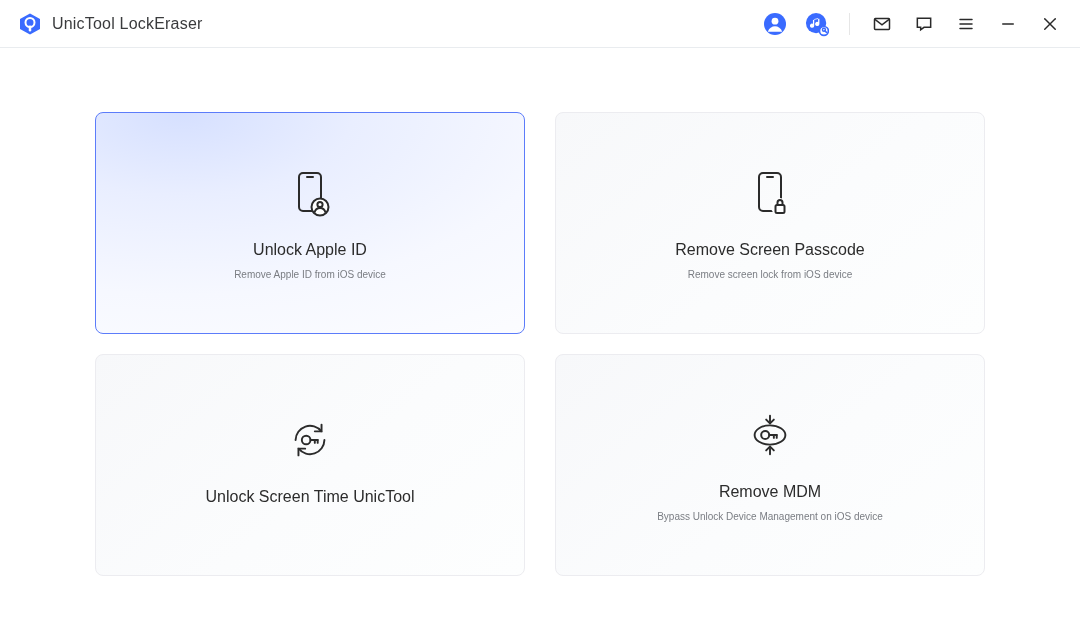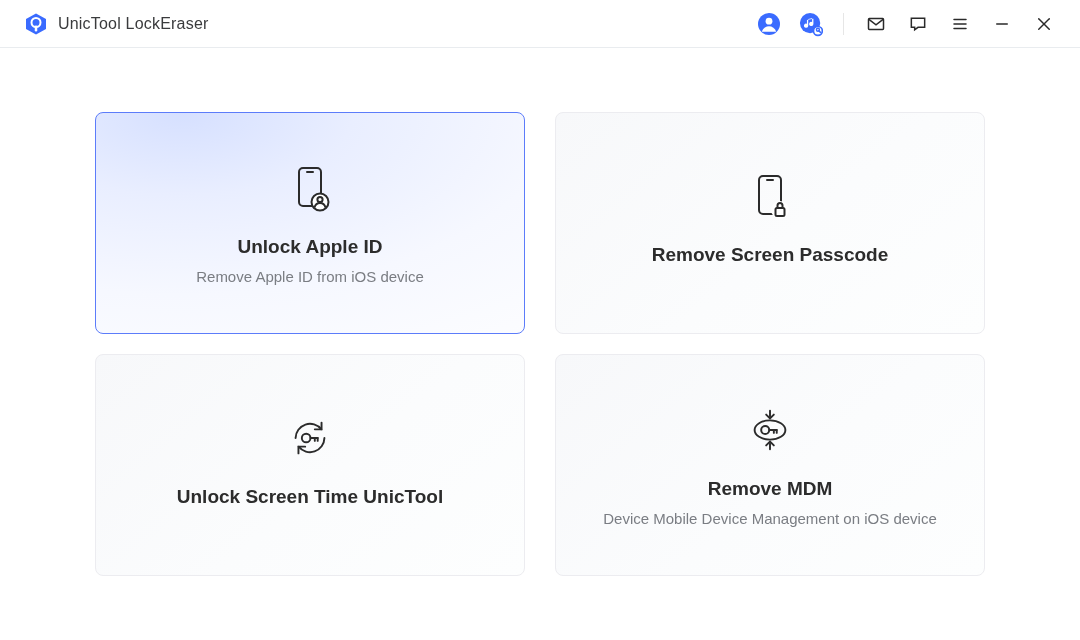--- a/index.html
+++ b/index.html
@@ -1,32 +1,32 @@
 <!DOCTYPE html>
 <html><head>
 <meta charset="utf-8">
 <style>
   * { box-sizing: border-box; margin: 0; padding: 0; }
   html, body { width: 1080px; height: 640px; font-family: -apple-system, "Segoe UI", Arial, sans-serif; background: #fff; color: #333; overflow: hidden; }
   .window { width: 100%; height: 100%; display: flex; flex-direction: column; }
-  .titlebar { height: 48px; display: flex; align-items: center; padding: 0 24px; border-bottom: 1px solid #e9ecef; }
+  .titlebar { height: 48px; display: flex; align-items: center; padding: 0 18px; border-bottom: 1px solid #e9ecef; }
   .brand { display: flex; align-items: center; gap: 10px; }
   .brand-name { font-size: 16px; color: #3a3b3d; letter-spacing: .2px; }
   .logo { width: 24px; height: 24px; display: block; }
   .tb-spacer { flex: 1; }
   .tb-icons { display: flex; align-items: center; gap: 18px; }
   .tb-icon { width: 24px; height: 24px; display: flex; align-items: center; justify-content: center; color: #2a2a2a; cursor: pointer; }
   .tb-divider { width: 1px; height: 22px; background: #e6e6e6; margin: 0 2px; }
   .content { flex: 1; display: flex; justify-content: center; align-items: flex-start; padding-top: 64px; }
   .grid { display: grid; grid-template-columns: 430px 430px; grid-template-rows: 222px 222px; gap: 20px 30px; }
   .card { border: 1px solid #ececf0; border-radius: 8px; background: linear-gradient(140deg, #f7f8fa 0%, #fbfcfd 55%, #fdfefe 100%); display: flex; flex-direction: column; align-items: center; justify-content: center; padding: 10px 20px; cursor: pointer; position: relative; }
   .card.selected { border: 1.5px solid #5c7cfa; background: radial-gradient(ellipse 160% 150% at 20% 0%, #d6e0ff 0%, #e9eeff 25%, #f6f8ff 55%, #ffffff 100%); }
   .card-icon { height: 52px; display: flex; align-items: center; justify-content: center; margin-bottom: 22px; color: #2b2b2b; }
-  .card-title { font-size: 19px; font-weight: 700; color: #2c2c2c; margin-bottom: 10px; text-align: center; }
-  .card-sub { font-size: 15px; color: #7a7d83; text-align: center; }
+  .card-title { font-size: 16px; font-weight: 400; color: #2c2c2c; margin-bottom: 10px; text-align: center; }
+  .card-sub { font-size: 10px; color: #7a7d83; text-align: center; }
 </style>
 </head>
 <body>
 
 <div class="window">
 
   <div class="titlebar">
     <div class="brand">
       <span>
         <svg class="logo" viewBox="0 0 48 48">
@@ -120,20 +120,21 @@
             <rect x="15" y="6" width="22" height="38" rx="4"></rect>
             <line x1="23" y1="10" x2="29" y2="10" stroke-linecap="round"></line>
             <g>
               <circle cx="36" cy="40" r="9" fill="#fff" stroke="none"></circle>
               <rect x="31.5" y="38" width="9" height="8" rx="1.5"></rect>
               <path d="M33.5 38v-2.5a2.5 2.5 0 0 1 5 0V38"></path>
             </g>
           </svg>
         </div>
         <div class="card-title">Remove Screen Passcode</div>
+        <div class="card-sub">Remove screen lock from iOS device</div>
       </div>
 
       <div class="card">
         <div class="card-icon">
           <svg width="50" height="50" viewBox="0 0 52 52" fill="none" stroke="#2b2b2b" stroke-width="2" stroke-linecap="round">
             <path d="M11 26a15 15 0 0 1 26.8-9"></path>
             <polyline points="38,10 38,17 31,17"></polyline>
             <path d="M41 26a15 15 0 0 1-26.8 9"></path>
             <polyline points="14,42 14,35 21,35"></polyline>
             <circle cx="22" cy="26" r="4.5"></circle>
@@ -153,19 +154,19 @@
             <line x1="26" y1="46" x2="26" y2="40"></line>
             <polyline points="22,42 26,38 30,42"></polyline>
             <ellipse cx="26" cy="26" rx="16" ry="10"></ellipse>
             <circle cx="21" cy="26" r="4.2"></circle>
             <line x1="25.2" y1="26" x2="33" y2="26"></line>
             <line x1="30" y1="26" x2="30" y2="29"></line>
             <line x1="33" y1="26" x2="33" y2="29"></line>
           </svg>
         </div>
         <div class="card-title">Remove MDM</div>
-        <div class="card-sub">Device Mobile Device Management on iOS device</div>
+        <div class="card-sub">Bypass Unlock Device Management on iOS device</div>
       </div>
 
     </div>
   </div>
 
 </div>
 
 </body></html>

